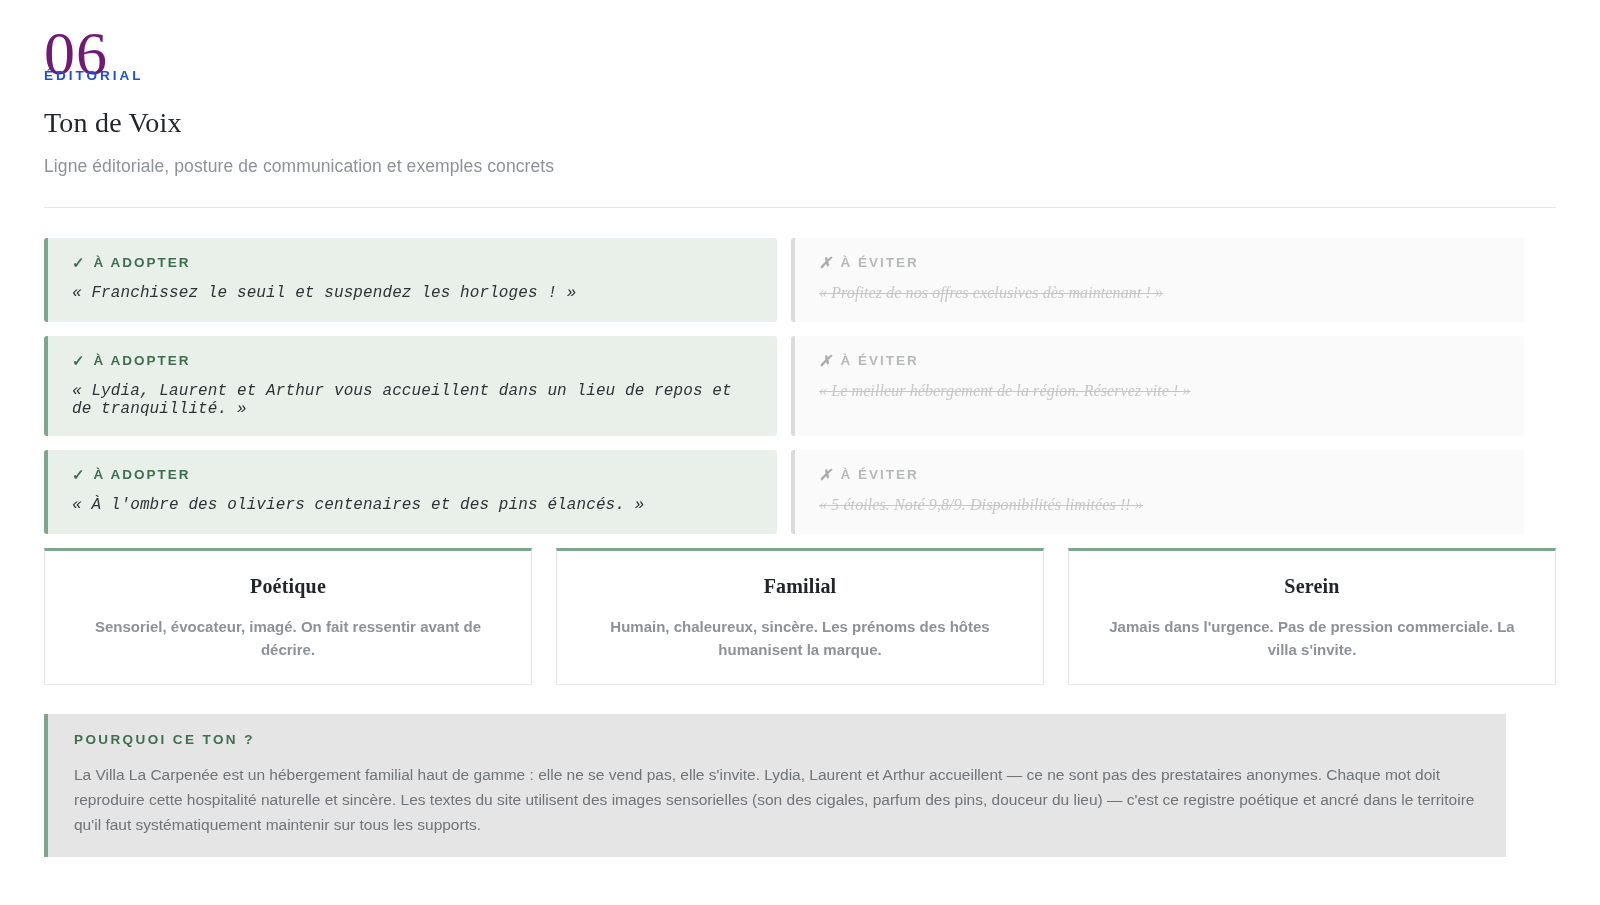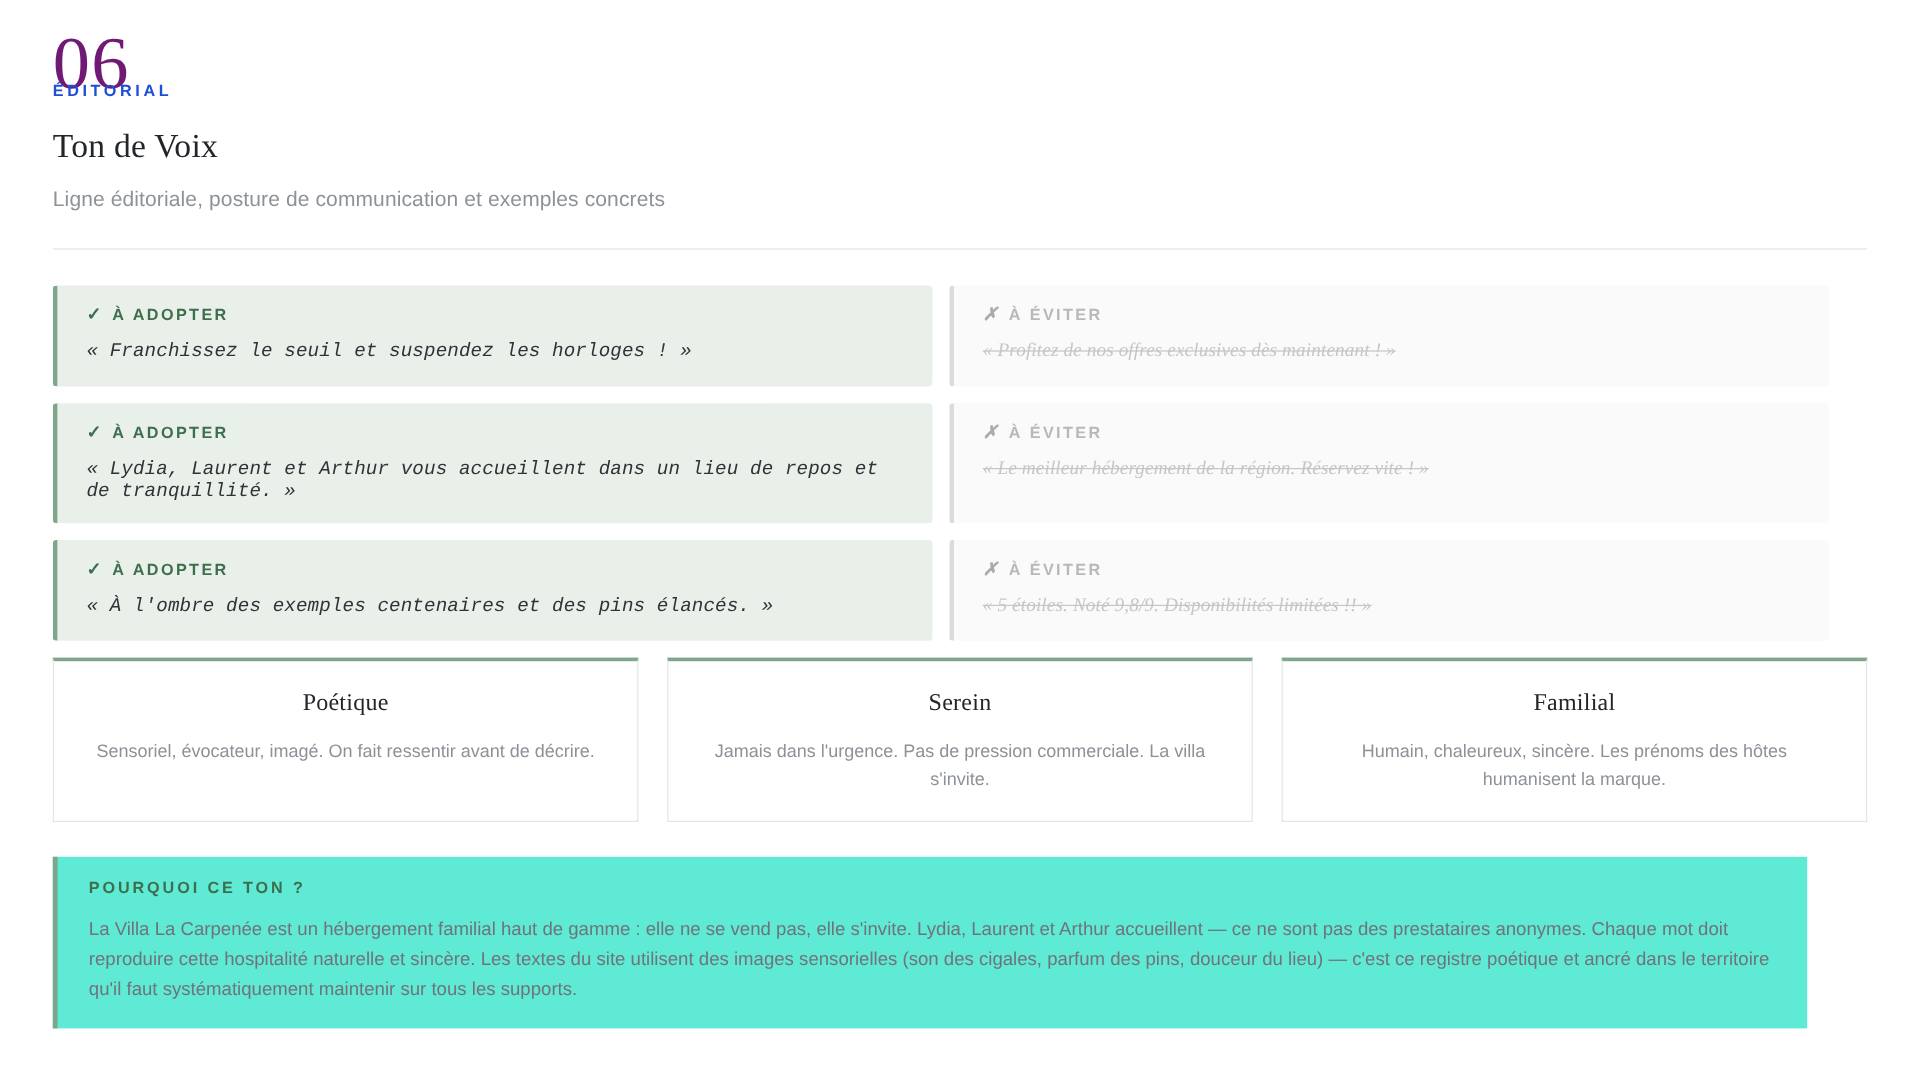--- a/index.html
+++ b/index.html
@@ -110,20 +110,21 @@
   }
   .adopt .cmp-quote { color: #2f3337; font-family: Liberation Mono, monospace; }
   .avoid .cmp-quote { color: #c4c6c8; text-decoration: line-through; text-decoration-thickness: 1px; }
 
   
   .traits {
     margin-top: 14px;
     display: grid;
     grid-template-columns: 1fr 1fr 1fr;
     column-gap: 24px;
+    font-weight: bold;
   }
   .trait-card {
     box-sizing: border-box;
     height: 137px;
     background: #ffffff;
     border: 1px solid #e4e5e6;
     border-top: 3px solid #7ea68a;
     padding: 24px 26px 0 26px;
     text-align: center;
   }
@@ -138,21 +139,21 @@
     font-size: 15px;
     line-height: 23px;
     color: #8d9298;
   }
 
   
   .why {
     margin-top: 29px;
     border-left: 4px solid #7ea68a;
     padding: 18px 24px 20px 26px;
-    background: #5eead4;
+    background: #e5e5e5;
     max-width: 1462px;
     box-sizing: border-box;
   }
   .why-head {
     font-size: 13.5px;
     font-weight: 700;
     letter-spacing: 2.4px;
     color: #3f6e4f;
   }
   .why-body {
@@ -208,45 +209,45 @@
         <span>À ÉVITER</span>
       </div>
       <div class="cmp-quote">« Le meilleur hébergement de la région. Réservez vite ! »</div>
     </div>
 
     <div class="cmp-card adopt">
       <div class="cmp-head">
         <span class="cmp-mark">✓</span>
         <span>À ADOPTER</span>
       </div>
-      <div class="cmp-quote">« À l'ombre des exemples centenaires et des pins élancés. »</div>
+      <div class="cmp-quote">« À l'ombre des oliviers centenaires et des pins élancés. »</div>
     </div>
 
     <div class="cmp-card avoid">
       <div class="cmp-head">
         <span class="cmp-mark">✗</span>
         <span>À ÉVITER</span>
       </div>
       <div class="cmp-quote">« 5 étoiles. Noté 9,8/9. Disponibilités limitées !! »</div>
     </div>
 
   </div>
 
   <div class="traits">
     <div class="trait-card">
       <div class="trait-title">Poétique</div>
       <div class="trait-desc">Sensoriel, évocateur, imagé. On fait ressentir avant de décrire.</div>
     </div>
     <div class="trait-card">
+      <div class="trait-title">Familial</div>
+      <div class="trait-desc">Humain, chaleureux, sincère. Les prénoms des hôtes humanisent la marque.</div>
+    </div>
+    <div class="trait-card">
       <div class="trait-title">Serein</div>
       <div class="trait-desc">Jamais dans l'urgence. Pas de pression commerciale. La villa s'invite.</div>
-    </div>
-    <div class="trait-card">
-      <div class="trait-title">Familial</div>
-      <div class="trait-desc">Humain, chaleureux, sincère. Les prénoms des hôtes humanisent la marque.</div>
     </div>
   </div>
 
   <div class="why">
     <div class="why-head">POURQUOI CE TON ?</div>
     <div class="why-body">La Villa La Carpenée est un hébergement familial haut de gamme : elle ne se vend pas, elle s'invite. Lydia, Laurent et Arthur accueillent — ce ne sont pas des prestataires anonymes. Chaque mot doit reproduire cette hospitalité naturelle et sincère. Les textes du site utilisent des images sensorielles (son des cigales, parfum des pins, douceur du lieu) — c'est ce registre poétique et ancré dans le territoire qu'il faut systématiquement maintenir sur tous les supports.</div>
   </div>
 
 </div>
 

